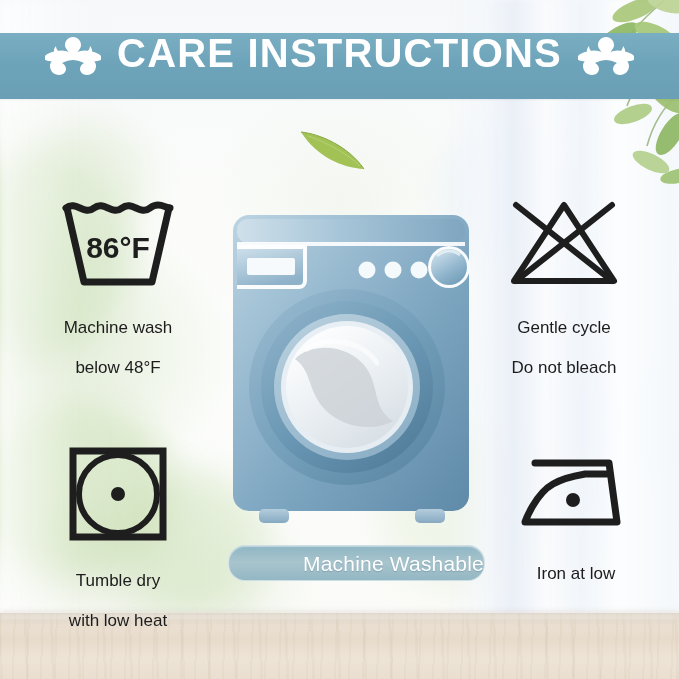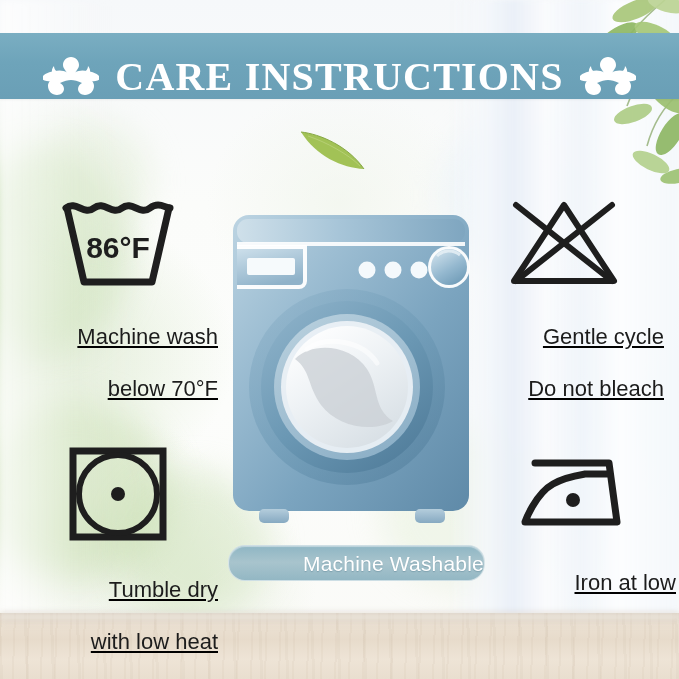--- a/index.html
+++ b/index.html
@@ -121,24 +121,23 @@
     width: 72px; height: 46px;
   }
 
   
   .banner {
     position: absolute;
     left: 0; top: 33px;
     width: 679px; height: 66px;
     background: linear-gradient(180deg, #7aaec2 0%, #6ea4ba 45%, #6a9fb6 100%);
     display: flex;
-    align-items: flex-end;
+    align-items: flex-start;
     justify-content: center;
     box-shadow: 0 1px 2px rgba(0,0,0,0.06);
-    font-family: Liberation Serif, serif;
   }
   .banner-title {
     color: #ffffff;
     font-size: 40px;
     font-weight: 700;
     letter-spacing: 1.2px;
     white-space: nowrap;
     line-height: 1;
     padding-bottom: 2px;
   }
@@ -146,30 +145,29 @@
     width: 56px; height: 46px;
     flex: 0 0 auto;
   }
   .ornament.left  { margin-right: 16px; }
   .ornament.right { margin-left: 16px; }
 
   
   .cell {
     position: absolute;
     width: 200px;
-    text-align: right;
-    text-decoration: underline;
+    text-align: center;
   }
   .cell .sym {
     display: block;
     margin: 0 auto;
   }
   .cell .caption {
     margin-top: 6px;
-    font-size: 22px;
+    font-size: 17px;
     color: #1c1c1c;
     line-height: 1.18;
     white-space: pre-line;
   }
 
   #cell-wash   { left: 18px;  top: 196px; }
   #cell-bleach { left: 464px; top: 196px; }
   #cell-dry    { left: 18px;  top: 443px; }
   #cell-iron   { left: 476px; top: 452px; }
 
@@ -268,21 +266,21 @@
   </div>
 
   <div class="cell" id="cell-wash">
     <svg class="sym" width="128" height="96" viewBox="0 0 128 96">
       <path d="M12 12 C22 4 30 20 40 12 C50 4 58 20 68 12 C78 4 86 20 96 12 C104 6 110 11 116 12" stroke="#1e1e1e" stroke-width="7" fill="none" stroke-linecap="round" stroke-linejoin="round"></path>
       <path d="M13 12 L30 86 L98 86 L115 12" stroke="#1e1e1e" stroke-width="7" fill="none" stroke-linejoin="round" stroke-linecap="round"></path>
       <text x="64" y="62" text-anchor="middle" font-family="Liberation Sans, sans-serif" font-size="30" font-weight="700" fill="#1e1e1e">86°F</text>
     </svg>
     <div class="caption">
       <span>Machine wash</span><br>
-      <span>below 70°F</span>
+      <span>below 48°F</span>
     </div>
   </div>
 
   <div class="cell" id="cell-bleach">
     <svg class="sym" width="128" height="96" viewBox="0 0 128 96">
       <path d="M64 9 L114 85 L14 85 Z" stroke="#1e1e1e" stroke-width="6" fill="none" stroke-linejoin="round"></path>
       <path d="M16 9 L112 85" stroke="#1e1e1e" stroke-width="6" fill="none" stroke-linecap="round"></path>
       <path d="M112 9 L16 85" stroke="#1e1e1e" stroke-width="6" fill="none" stroke-linecap="round"></path>
     </svg>
     <div class="caption">

